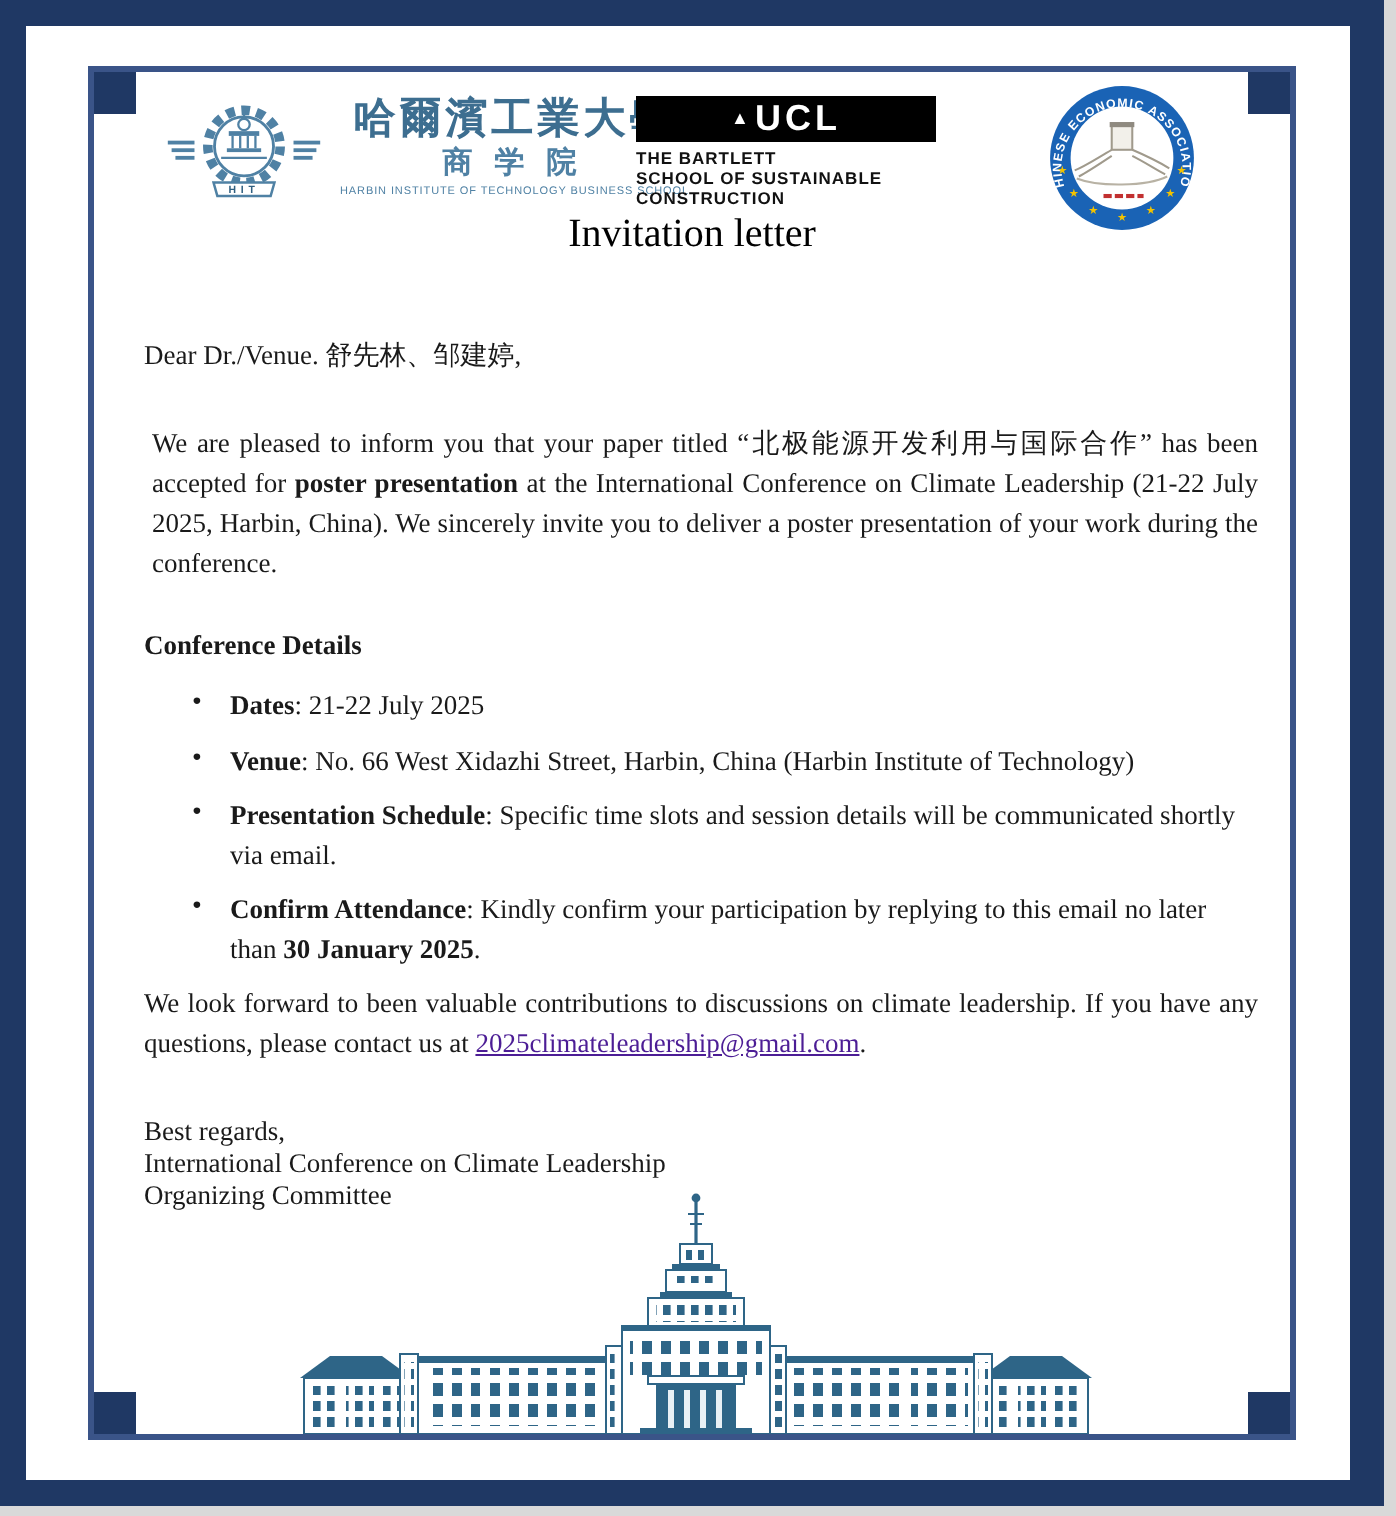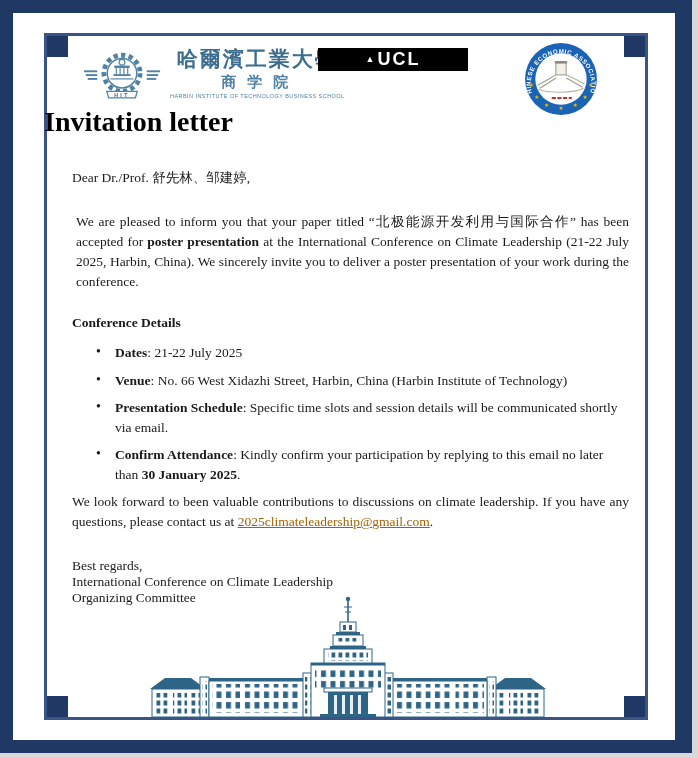--- a/index.html
+++ b/index.html
@@ -28,31 +28,31 @@
           font-family:"Liberation Sans",sans-serif;}
   .ucl-logo{position:absolute;left:258px;top:4px;width:160px;}
   .ucl-box{width:150px;height:23px;background:#000;color:#fff;display:flex;align-items:center;
            justify-content:center;font-family:"Liberation Sans",sans-serif;font-weight:bold;}
   .ucl-portico{font-size:9px;margin-right:3px;line-height:9px;}
   .ucl-acronym{font-size:18px;letter-spacing:2px;}
   .ucl-lines{margin-top:3px;font-family:"Liberation Sans",sans-serif;font-weight:bold;
              font-size:8.5px;line-height:10px;letter-spacing:0.5px;color:#111;}
   .cea-logo{position:absolute;left:464px;top:-2px;}
   
-  .title{position:absolute;left:44px;top:106px;width:604px;text-align:left;
-         font-size:28px;font-weight:bold;color:#000;}
+  .title{position:absolute;left:44px;top:106px;width:604px;text-align:center;
+         font-size:20px;font-weight:normal;color:#000;}
   .body{position:absolute;left:72px;top:168px;width:557px;font-size:13.5px;line-height:20px;}
   .salutation{margin:0;}
   .para1{margin:24px 0 0 4px;text-align:justify;}
   .details-heading{margin:21px 0 0 0;font-weight:bold;}
   ul.blist{list-style:none;margin:10px 0 0 0;padding:0;}
   ul.blist li{position:relative;padding-left:43px;margin-bottom:8px;line-height:19.5px;}
   ul.blist li .blt{position:absolute;left:24px;top:-1px;font-size:14px;}
   .closing{margin:6px 0 0 0;text-align:justify;}
-  .email-link{color:#a16207;text-decoration:underline;}
+  .email-link{color:#4c1d95;text-decoration:underline;}
   .signoff{margin-top:26px;line-height:16px;}
   .signoff div{margin:0 0 0 0;}
   
   .building{position:absolute;left:148px;top:595px;width:400px;height:122px;}
 </style>
 </head>
 <body>
 
 <div class="page">
 
@@ -95,20 +95,25 @@
         <div class="hit-cn">哈爾濱工業大學</div>
         <div class="hit-school">商学院</div>
         <div class="hit-en">HARBIN INSTITUTE OF TECHNOLOGY BUSINESS SCHOOL</div>
       </div>
     </div>
 
     <div class="ucl-logo">
       <div class="ucl-box">
         <span class="ucl-portico">▲</span>
         <span class="ucl-acronym">UCL</span>
+      </div>
+      <div class="ucl-lines">
+        <div>THE BARTLETT</div>
+        <div>SCHOOL OF SUSTAINABLE</div>
+        <div>CONSTRUCTION</div>
       </div>
     </div>
 
     <div class="cea-logo">
       <svg width="74" height="74" viewBox="0 0 72 72">
         <defs>
           <path id="ceaArc" d="M 8 50 A 29.5 29.5 0 1 1 64 50"></path>
         </defs>
         <circle cx="36" cy="36" r="35" fill="#1A63B5"></circle>
         <circle cx="36" cy="36" r="25" fill="#ffffff"></circle>
@@ -140,21 +145,21 @@
           <rect x="38" y="53.5" width="4" height="2"></rect>
             <rect x="43.5" y="53.5" width="3" height="2"></rect>
         </g>
       </svg>
     </div>
   </div>
 
   <div class="title">Invitation letter</div>
 
   <div class="body">
-    <p class="salutation">Dear Dr./Prof. 舒先林、邹建婷,</p>
+    <p class="salutation">Dear Dr./Venue. 舒先林、邹建婷,</p>
 
     <p class="para1"><span>We are pleased to inform you that your paper titled “北极能源开发利用与国际合作” has been accepted for </span><b>poster presentation</b><span> at the International Conference on Climate Leadership (21-22 July 2025, Harbin, China). We sincerely invite you to deliver a poster presentation of your work during the conference.</span></p>
 
     <p class="details-heading">Conference Details</p>
 
     <ul class="blist">
       <li><span class="blt">•</span><b>Dates</b><span>: 21-22 July 2025</span></li>
       <li><span class="blt">•</span><b>Venue</b><span>: No. 66 West Xidazhi Street, Harbin, China (Harbin Institute of Technology)</span></li>
       <li><span class="blt">•</span><b>Presentation Schedule</b><span>: Specific time slots and session details will be communicated shortly via email.</span></li>
       <li><span class="blt">•</span><b>Confirm Attendance</b><span>: Kindly confirm your participation by replying to this email no later than </span><b>30 January 2025</b><span>.</span></li>

